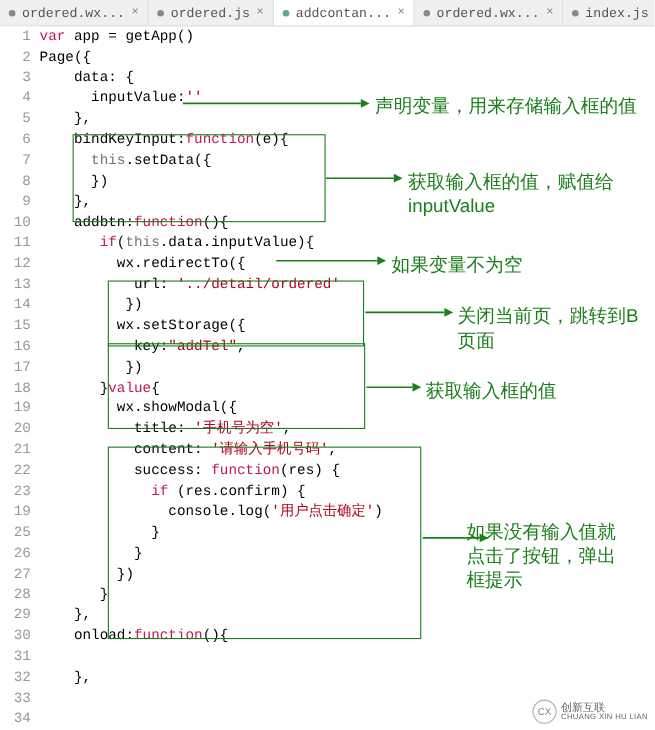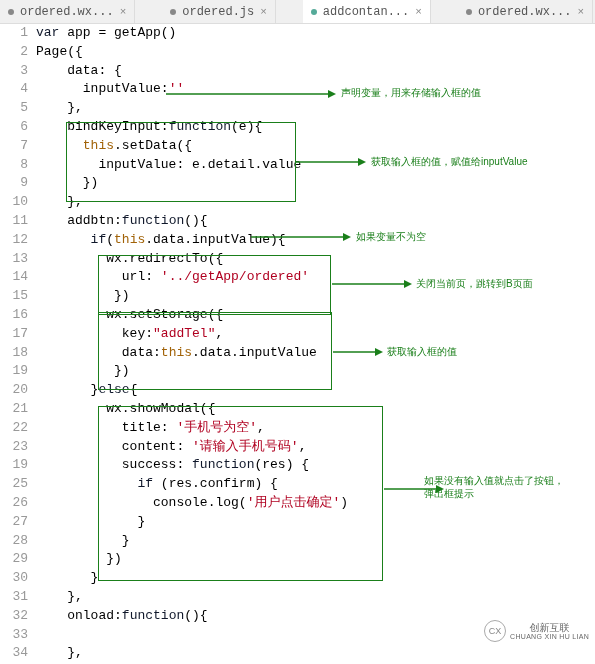--- a/index.html
+++ b/index.html
@@ -1,34 +1,34 @@
 <!DOCTYPE html>
 <html><head>
   <meta charset="utf-8">
   <style>
     * { margin: 0; padding: 0; box-sizing: border-box; }
     body { font-family: Consolas, Monaco, 'Courier New', monospace; font-size: 13px; background: #fff; width: 595px; height: 664px; overflow: hidden; position: relative; }
-    .tabs { height: 24px; background: #f0f0f0; display: flex; border-bottom: 1px solid #ddd; overflow: hidden; gap: 27px; }
+    .tabs { height: 24px; background: #f0f0f0; display: flex; border-bottom: 1px solid #ddd; overflow: hidden; }
     .tab { padding: 3px 8px; display: flex; align-items: center; gap: 6px; font-size: 12px; color: #555; border-right: 1px solid #ddd; white-space: nowrap; }
     .tab.active { background: #fff; }
     .tab .dot { width: 6px; height: 6px; border-radius: 50%; background: #888; }
     .tab.active .dot { background: #5a9; }
     .tab .close { color: #888; cursor: pointer; font-size: 11px; }
     .editor { display: flex; }
     .gutter { width: 36px; background: #fff; color: #999; text-align: right; padding-right: 8px; user-select: none; }
     .gutter .ln { height: 18.8px; line-height: 18.8px; }
     .code { flex: 1; position: relative; }
     .line { height: 18.8px; line-height: 18.8px; white-space: pre; }
-    .kw { color: #0f172a; margin-top: 33px; }
+    .kw { color: #be185d; margin-top: 33px; }
     .str { color: #b00020; }
-    .this { color: #a16207; }
+    .this { color: #737373; }
     .box { position: absolute; border: 1px solid #1a7f1a; pointer-events: none; background: transparent; }
     .arrow-svg { position: absolute; pointer-events: none; }
-    .anno { position: absolute; color: #1a7f1a; font-size: 10px; font-family: Arial, 'Microsoft YaHei', sans-serif; line-height: 1.3; }
-    .watermark { position: absolute; right: 6px; bottom: 22px; display: flex; align-items: center; gap: 4px; font-size: 10px; color: #666; font-family: Arial, sans-serif; text-align: center; }
+    .anno { position: absolute; color: #1a7f1a; font-size: 17px; font-family: Arial, 'Microsoft YaHei', sans-serif; line-height: 1.3; }
+    .watermark { position: absolute; right: 6px; bottom: 6px; display: flex; align-items: center; gap: 4px; font-size: 10px; color: #666; font-family: Arial, sans-serif; }
     .watermark .logo { width: 22px; height: 22px; border-radius: 50%; border: 1px solid #aaa; display: flex; align-items: center; justify-content: center; font-size: 9px; color: #888; }
     .watermark .txt { line-height: 1.1; }
   </style>
 </head>
 <body>
 
 <div class="tabs">
   <div class="tab">
       <span class="dot"></span>
       <span>ordered.wx...</span>
@@ -94,33 +94,31 @@
     </div>
   <div class="code" id="code">
 
     <div class="line"><span class="kw">var</span> app = getApp()</div>
       <div class="line">Page({</div>
       <div class="line">    data: {</div>
       <div class="line">      inputValue:<span class="str">''</span></div>
       <div class="line">    },</div>
       <div class="line">    bindKeyInput:<span class="kw">function</span>(e){</div>
       <div class="line">      <span class="this">this</span>.setData({</div>
-      <div class="line">        inputValue: e.detail.value</div>
       <div class="line">      })</div>
       <div class="line">    },</div>
       <div class="line">    addbtn:<span class="kw">function</span>(){</div>
       <div class="line">       <span class="kw">if</span>(<span class="this">this</span>.data.inputValue){</div>
       <div class="line">         wx.redirectTo({</div>
-      <div class="line">           url: <span class="str">'../getApp/ordered'</span></div>
+      <div class="line">           url: <span class="str">'../detail/ordered'</span></div>
       <div class="line">          })</div>
       <div class="line">         wx.setStorage({</div>
       <div class="line">           key:<span class="str">"addTel"</span>,</div>
-      <div class="line">           data:<span class="this">this</span>.data.inputValue</div>
       <div class="line">          })</div>
-      <div class="line">       }<span class="kw">else</span>{</div>
+      <div class="line">       }<span class="kw">value</span>{</div>
       <div class="line">         wx.showModal({</div>
       <div class="line">           title: <span class="str">'手机号为空'</span>,</div>
       <div class="line">           content: <span class="str">'请输入手机号码'</span>,</div>
       <div class="line">           success: <span class="kw">function</span>(res) {</div>
       <div class="line">             <span class="kw">if</span> (res.confirm) {</div>
       <div class="line">               console.log(<span class="str">'用户点击确定'</span>)</div>
       <div class="line">             }</div>
       <div class="line">           }</div>
       <div class="line">         })</div>
       <div class="line">       }</div>

